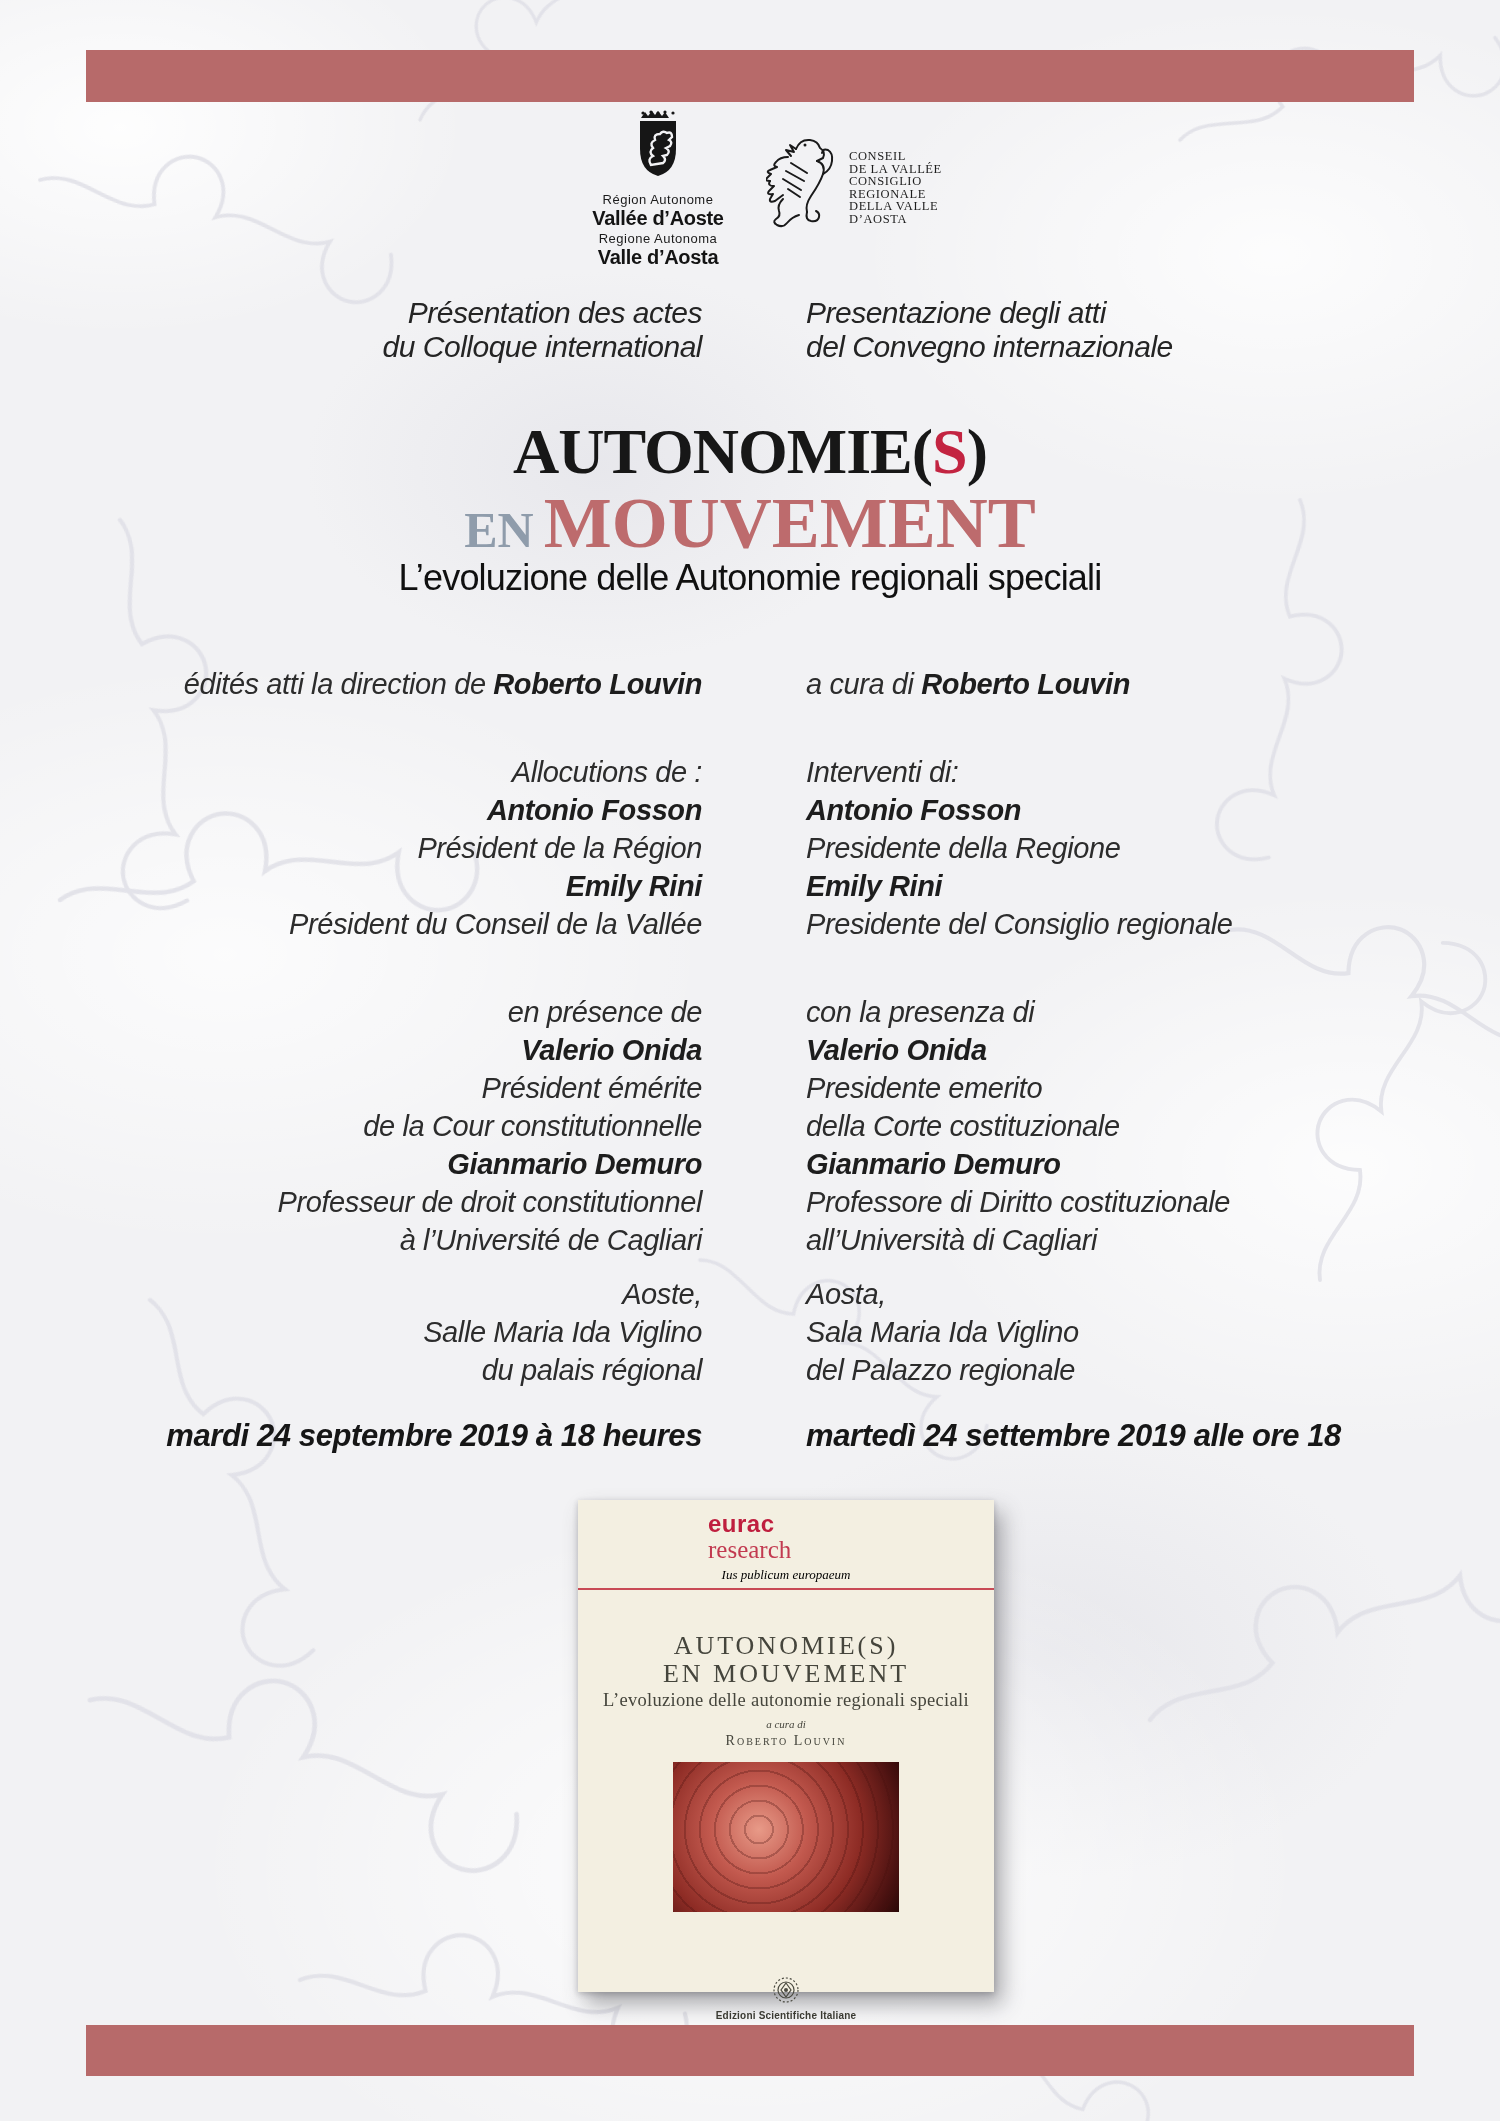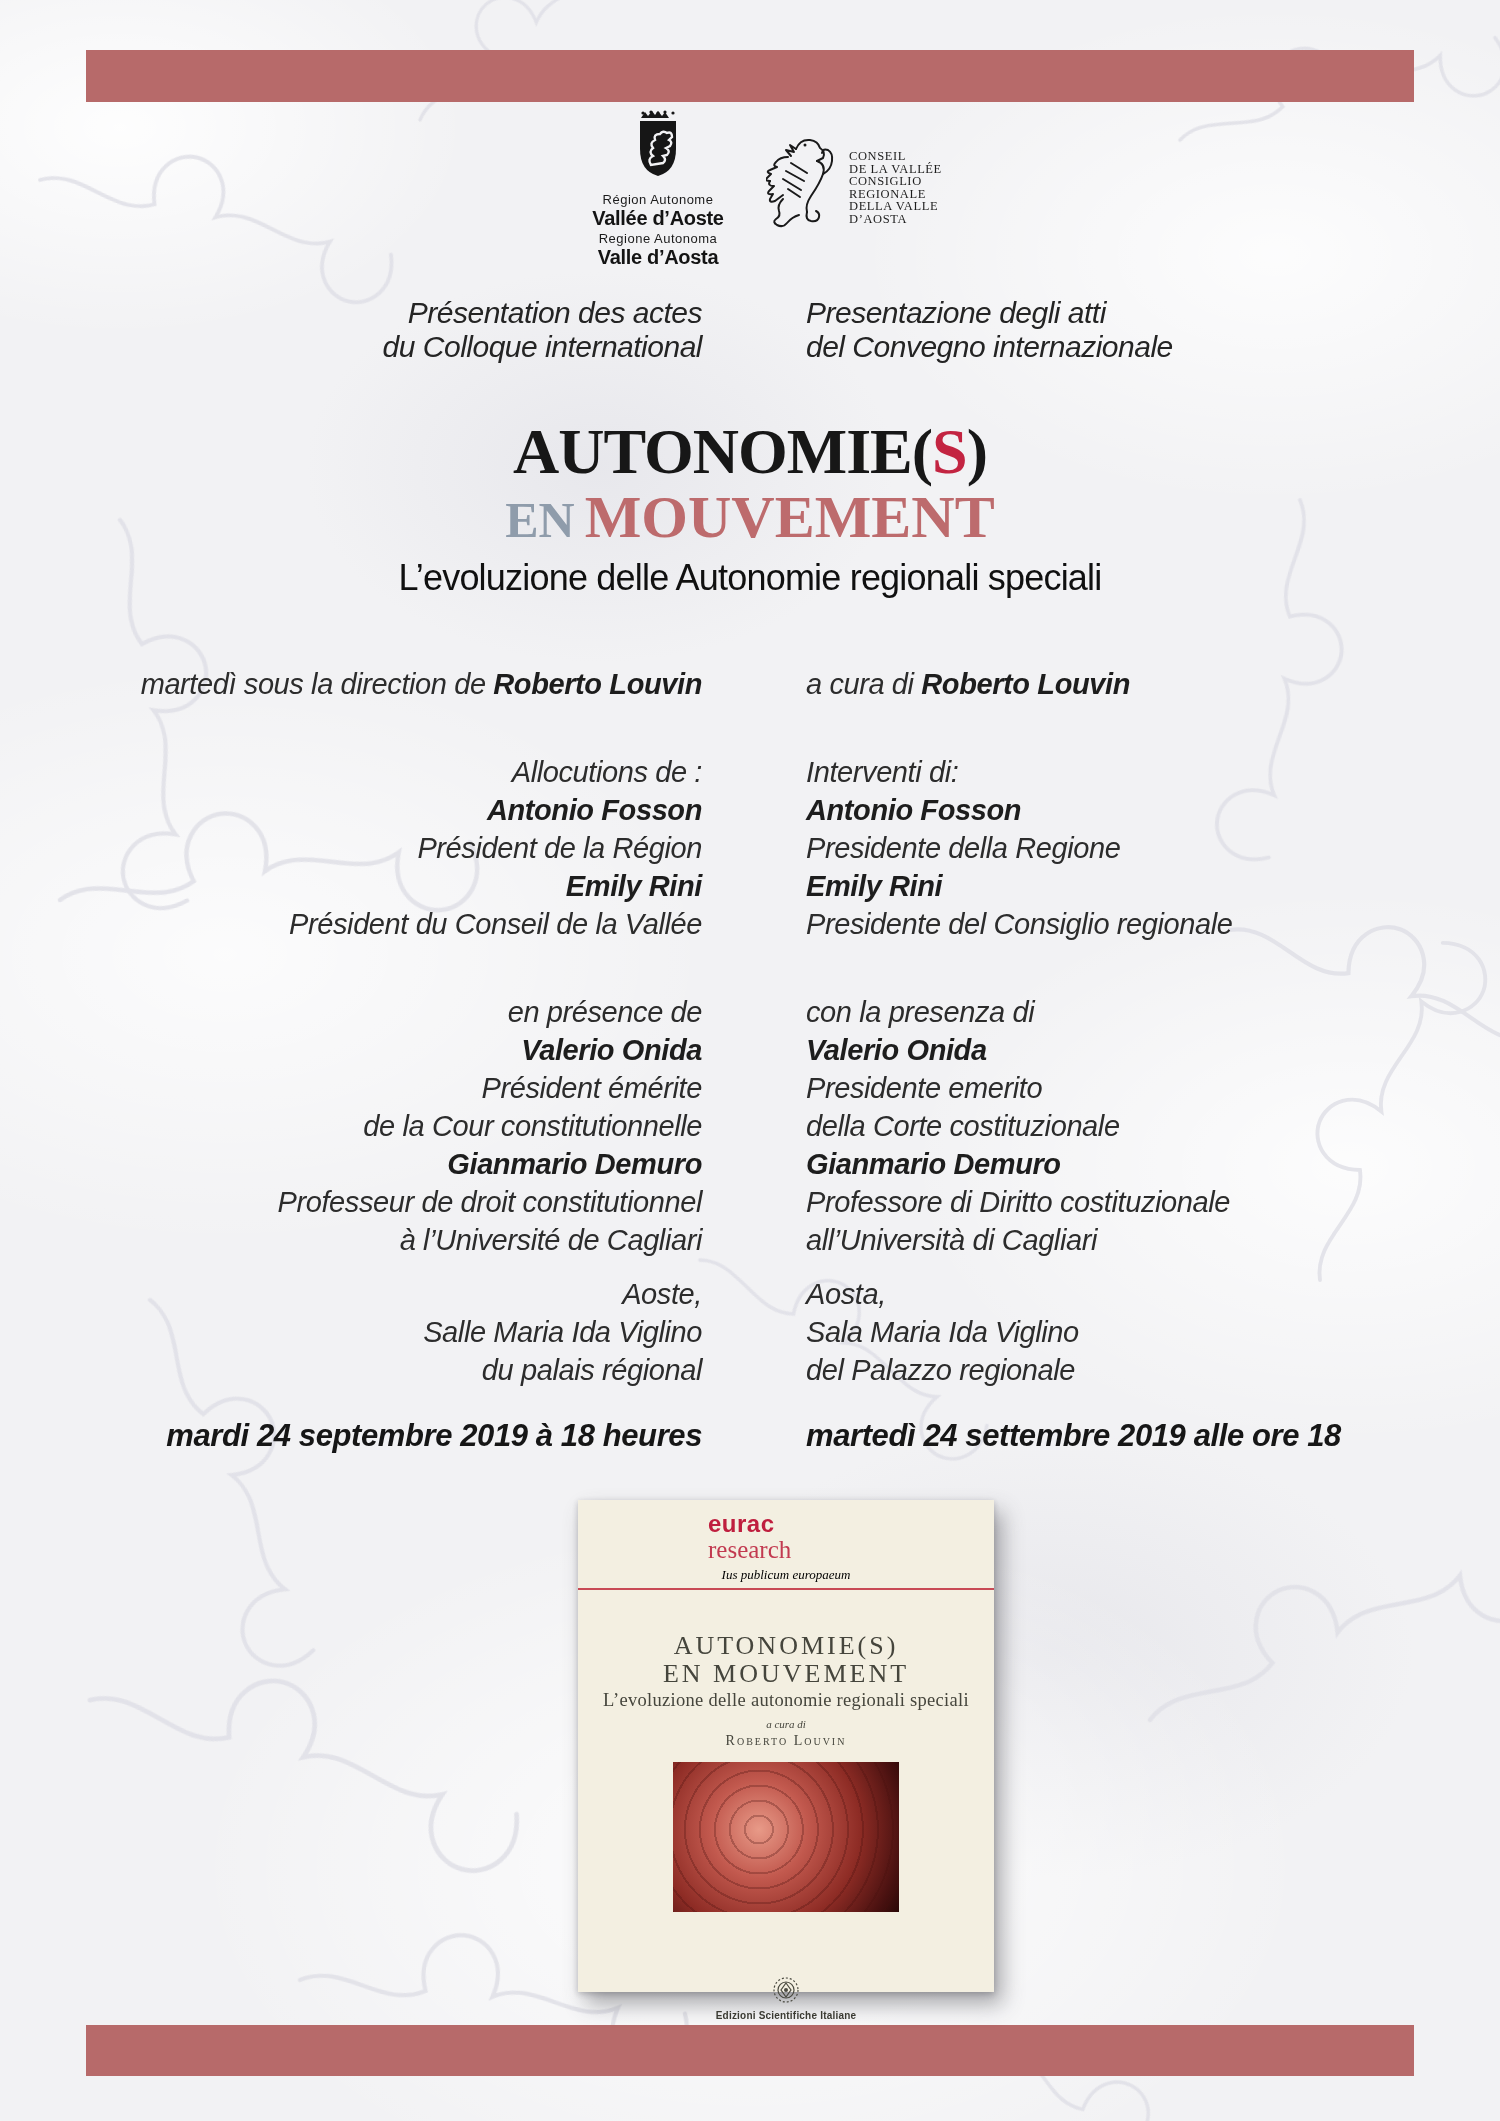--- a/index.html
+++ b/index.html
@@ -33,21 +33,21 @@
   .intro{position:absolute;top:296px;font-style:italic;font-size:30px;line-height:34px;color:#242424;letter-spacing:-.5px;}
   .intro.fr{right:798px;text-align:right;}
   .intro.it{left:806px;text-align:left;}
 
   
   .title-block{position:absolute;top:420px;left:0;width:100%;text-align:center;font-family:"Liberation Serif",serif;line-height:1;}
   .title-l1{font-size:64px;font-weight:bold;color:#171717;letter-spacing:-1px;}
   .title-l1 .s-red{color:#c32441;}
   .title-l2{margin-top:3px;font-weight:bold;letter-spacing:0;}
   .title-l2 .en{font-size:50px;color:#8f9cab;margin-right:10px;}
-  .title-l2 .mouv{font-size:60px;color:#bd6b6d;}
+  .title-l2 .mouv{font-size:72px;color:#bd6b6d;}
   .subtitle{position:absolute;top:557px;left:0;width:100%;text-align:center;
     font-size:36px;color:#101010;letter-spacing:-.8px;}
 
   
   .col{position:absolute;top:665px;font-style:italic;font-size:29px;line-height:38px;color:#2c2c2c;letter-spacing:-.4px;}
   .col.fr{right:798px;text-align:right;width:640px;}
   .col.it{left:806px;text-align:left;width:640px;}
   .col .b{font-weight:bold;color:#1d1d1d;}
   .mt-lg{margin-top:50px;}
   .mt-md{margin-top:16px;}
@@ -156,21 +156,21 @@
     <div>del Convegno internazionale</div>
   </div>
 
   <div class="title-block">
     <div class="title-l1"><span>AUTONOMIE(</span><span class="s-red">S</span><span>)</span></div>
     <div class="title-l2"><span class="en">EN</span><span class="mouv">MOUVEMENT</span></div>
   </div>
   <div class="subtitle">L’evoluzione delle Autonomie regionali speciali</div>
 
   <div class="col fr">
-    <div><span>martedì sous la direction de </span><span class="b">Roberto Louvin</span></div>
+    <div><span>édités atti la direction de </span><span class="b">Roberto Louvin</span></div>
     <div class="mt-lg">Allocutions de :</div>
     <div class="b">Antonio Fosson</div>
     <div>Président de la Région</div>
     <div class="b">Emily Rini</div>
     <div>Président du Conseil de la Vallée</div>
     <div class="mt-lg">en présence de</div>
     <div class="b">Valerio Onida</div>
     <div>Président émérite</div>
     <div>de la Cour constitutionnelle</div>
     <div class="b">Gianmario Demuro</div>

